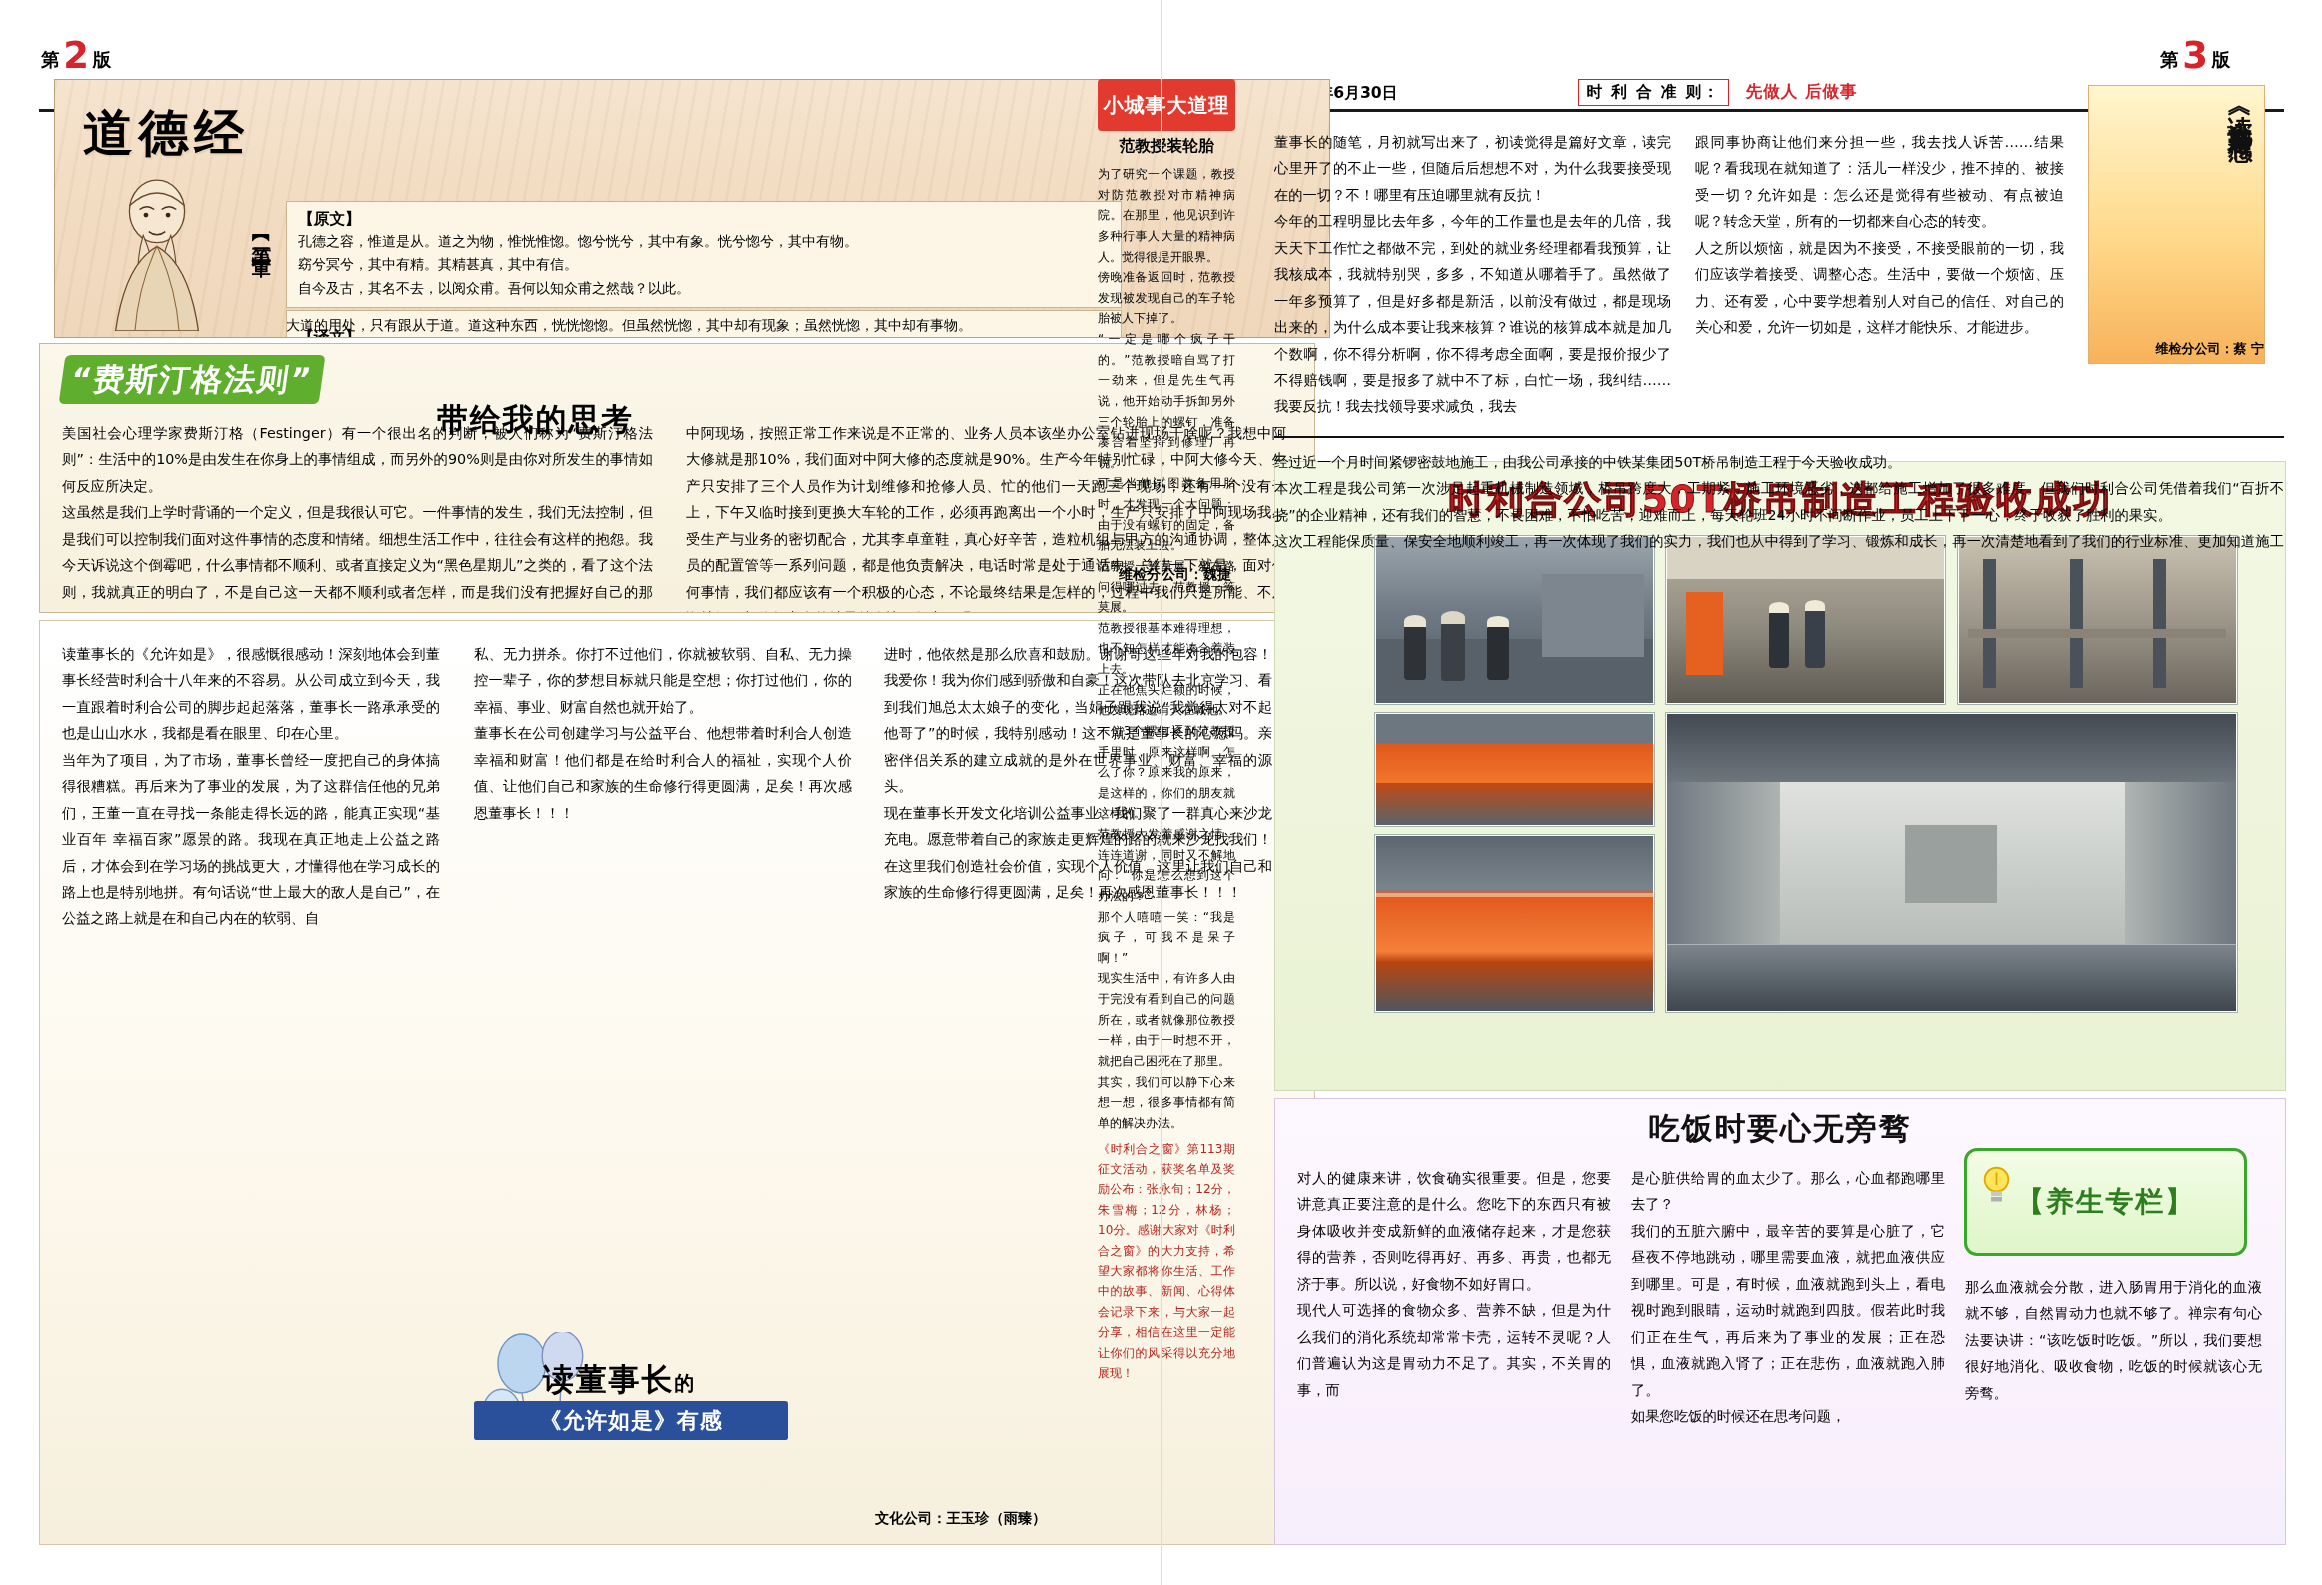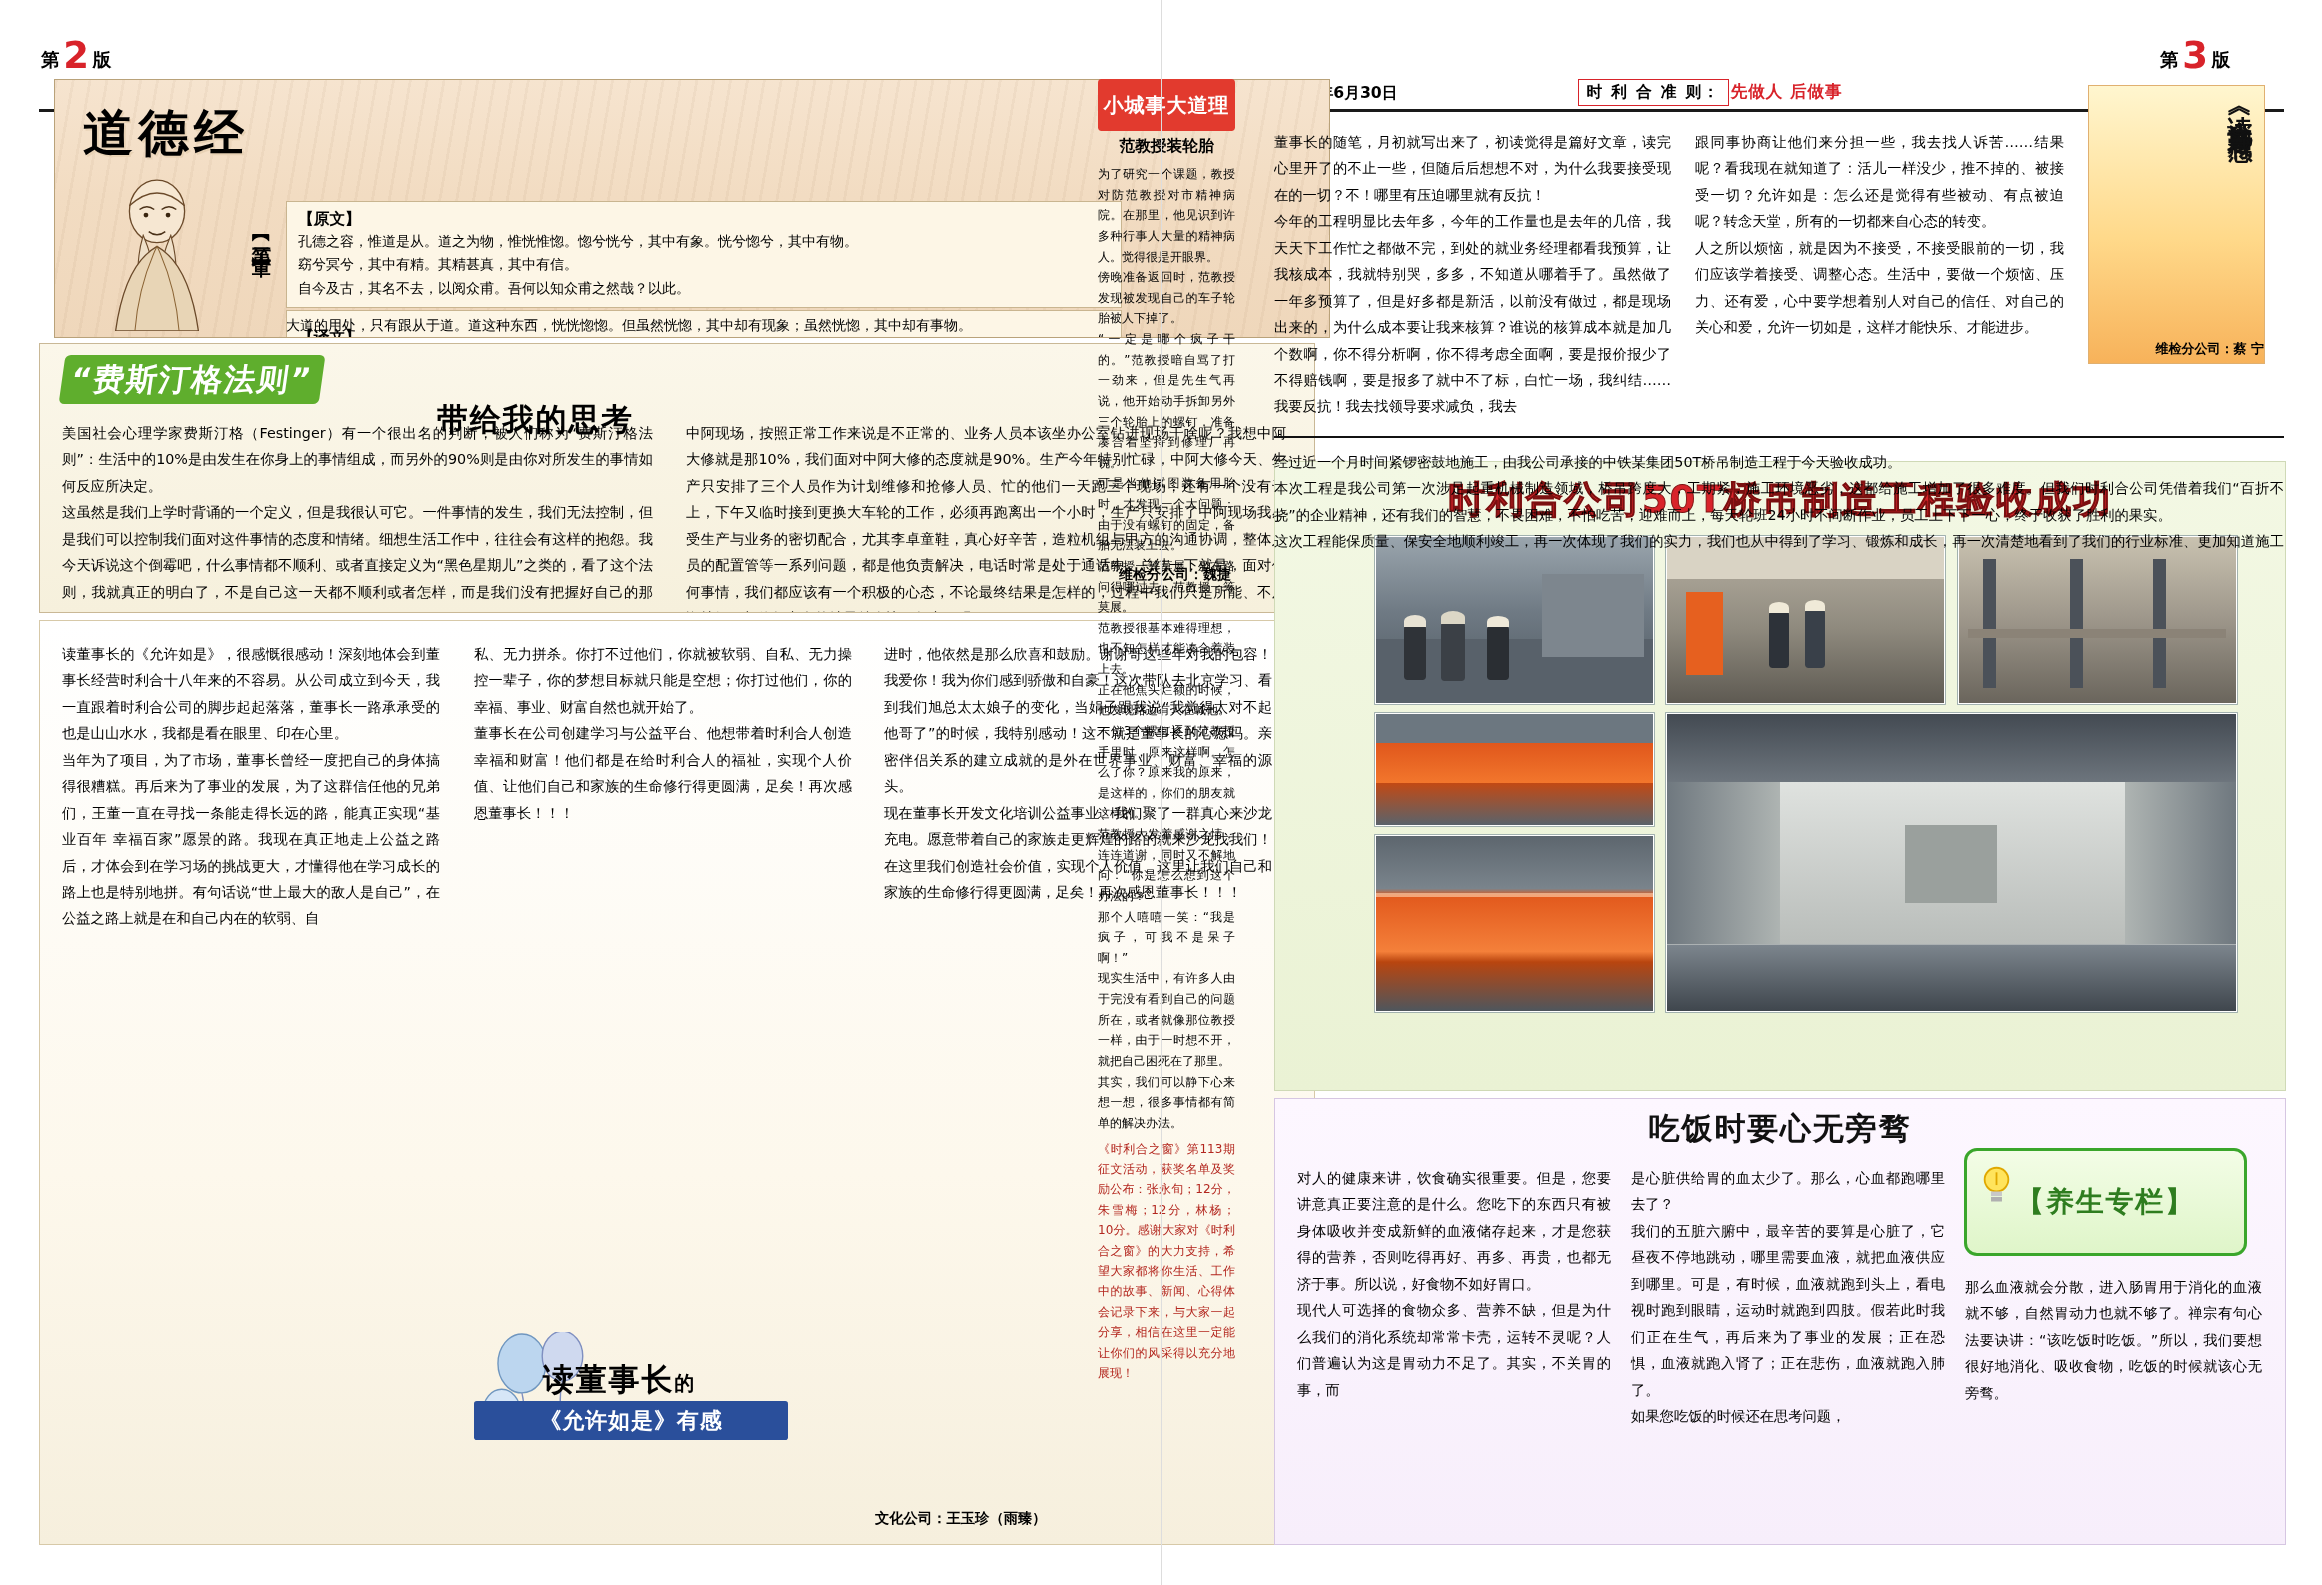--- a/index.html
+++ b/index.html
@@ -8,21 +8,21 @@
 
   
   .abs{position:absolute;box-sizing:border-box;}
   .just{text-align:justify;text-justify:inter-ideograph;}
 
   
   .hdr-rule{position:absolute;height:2.8px;background:#1a1a1a;}
   .pageno-box{position:absolute;display:flex;align-items:flex-end;gap:3.7px;}
   .pageno-char{font-size:18.5px;font-weight:bold;}
   .pageno-num{font-size:37px;font-weight:bold;color:#d8232a;line-height:0.9;}
-  .motto{position:absolute;display:flex;align-items:center;gap:2px;}
+  .motto{position:absolute;display:flex;align-items:center;gap:17px;}
   .motto-lbl{border:1.8px solid #d8232a;color:#000;font-size:15.7px;padding:1.8px 7.4px;letter-spacing:1.8px;font-weight:bold;}
   .motto-txt{color:#d8232a;font-size:16.6px;font-weight:bold;letter-spacing:0.9px;}
   .datetxt{position:absolute;font-size:15.7px;font-weight:bold;}
 
   
   .ddj{position:absolute;left:54px;top:79px;width:1274px;height:257px;border:1.8px solid #b9a27a;
        background:linear-gradient(180deg,#f6e4cf 0%,#f2dcc2 45%,#efd7bb 100%);overflow:hidden;}
   .ddj-bg-strokes{position:absolute;inset:0;background:
       repeating-linear-gradient(100deg, rgba(120,80,40,.05) 0 2.8px, rgba(255,255,255,0) 2.8px 16.6px);}
   .ddj-title{position:absolute;left:28px;top:20px;font-size:50px;font-weight:bold;letter-spacing:5.5px;

